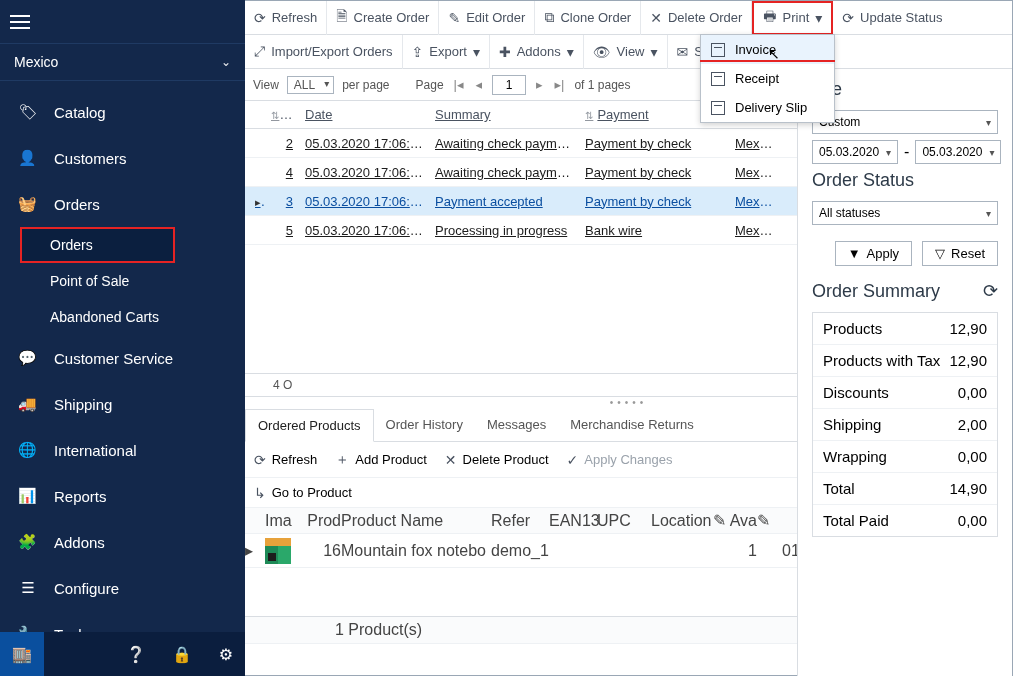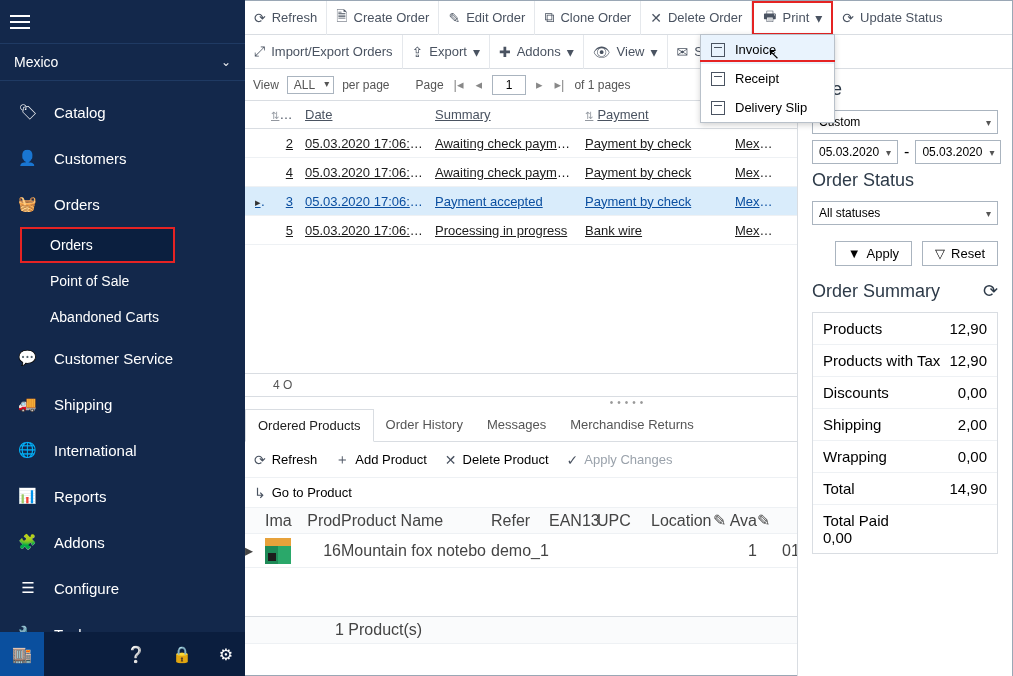--- a/index.html
+++ b/index.html
@@ -69,21 +69,21 @@
   .rpanel{ position:absolute; right:0; top:68px; width:215px; padding:10px 14px 0 14px; border-left:1px solid #d9dde2; height:608px; background:#fff;}
   .rhdr{ font-size:18px; color:#2d3a48; margin:6px 0 10px 0; display:flex; justify-content:space-between; align-items:center;}
   .combo{ width:100%; height:24px; border:1px solid #aab4bf; font-size:12px; padding:2px 18px 2px 6px; background:#fff; position:relative; display:flex; align-items:center; }
   .combo:after{content:"▾"; position:absolute; right:6px; font-size:10px; color:#555;}
   .date-row{ display:flex; gap:6px; margin-top:6px; align-items:center; }
   .date-row .combo{ width:92px; }
   .btnrow{ display:flex; gap:10px; margin:16px 0 14px 0; justify-content:flex-end;}
   .btn{ border:1px solid #aab4bf; background:#fff; padding:4px 12px; font-size:13px; display:flex; align-items:center; gap:6px; cursor:pointer;}
   .sumtbl{ border:1px solid #d9dde2; font-size:15px; }
   .sumtbl div{ display:flex; justify-content:space-between; padding:7px 10px; border-bottom:1px solid #eef1f4; }
-  .sumtbl div:last-child{border-bottom:none;flex-direction:column;}
+  .sumtbl div:last-child{border-bottom:none;}
 
   
   .dropdown{ position:absolute; left:700px; top:34px; width:135px; background:#fff; border:1px solid #b9c1ca; box-shadow:0 2px 6px rgba(0,0,0,.18); z-index:50; font-size:13px;}
   .dd-item{ display:flex; align-items:center; gap:10px; padding:7px 10px; cursor:pointer;}
   .dd-item.hl{ background:#e9f3fd; }
   .dd-ic{ width:14px; height:14px; border:1.5px solid #4a5361; display:inline-block; position:relative;}
   .dd-ic:before{content:""; position:absolute; left:2px; right:2px; top:3px; height:1.5px; background:#4a5361;}
   .red-under{ position:absolute; left:700px; top:60px; width:135px; height:2px; background:#e52323; z-index:51;}
   .cursor{ position:absolute; left:768px; top:46px; font-size:14px; z-index:52; color:#000;}
 </style>

